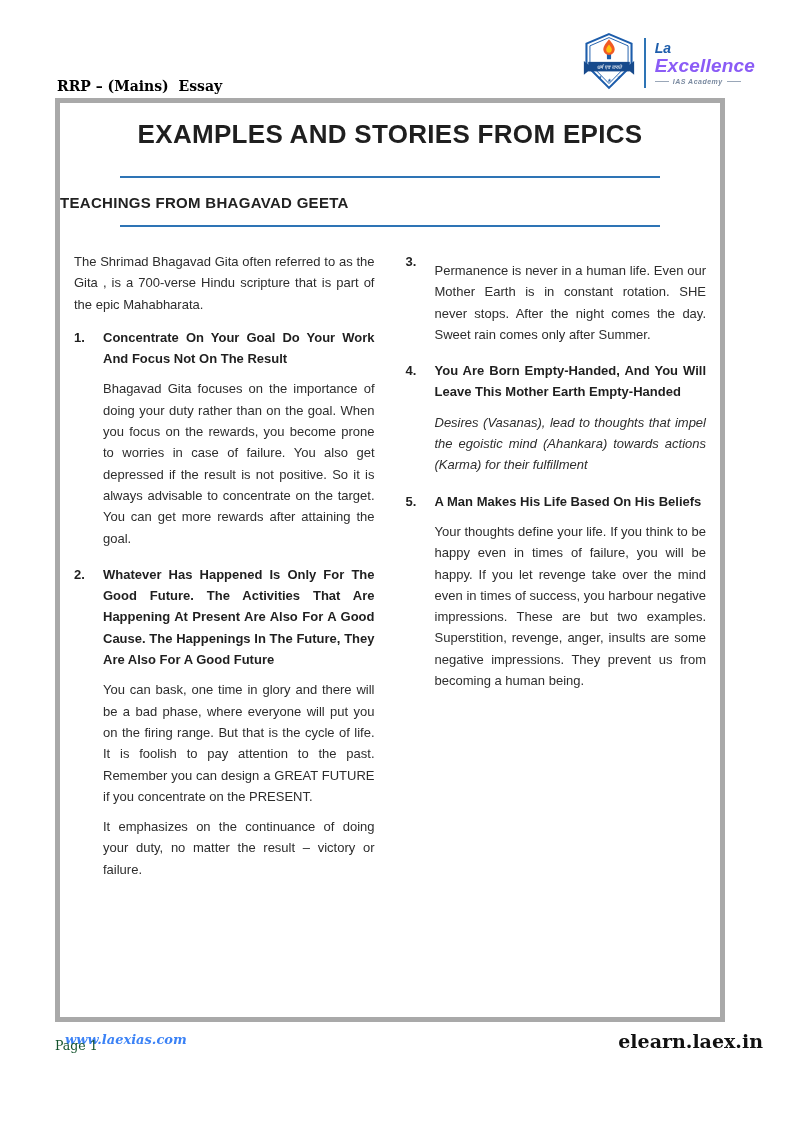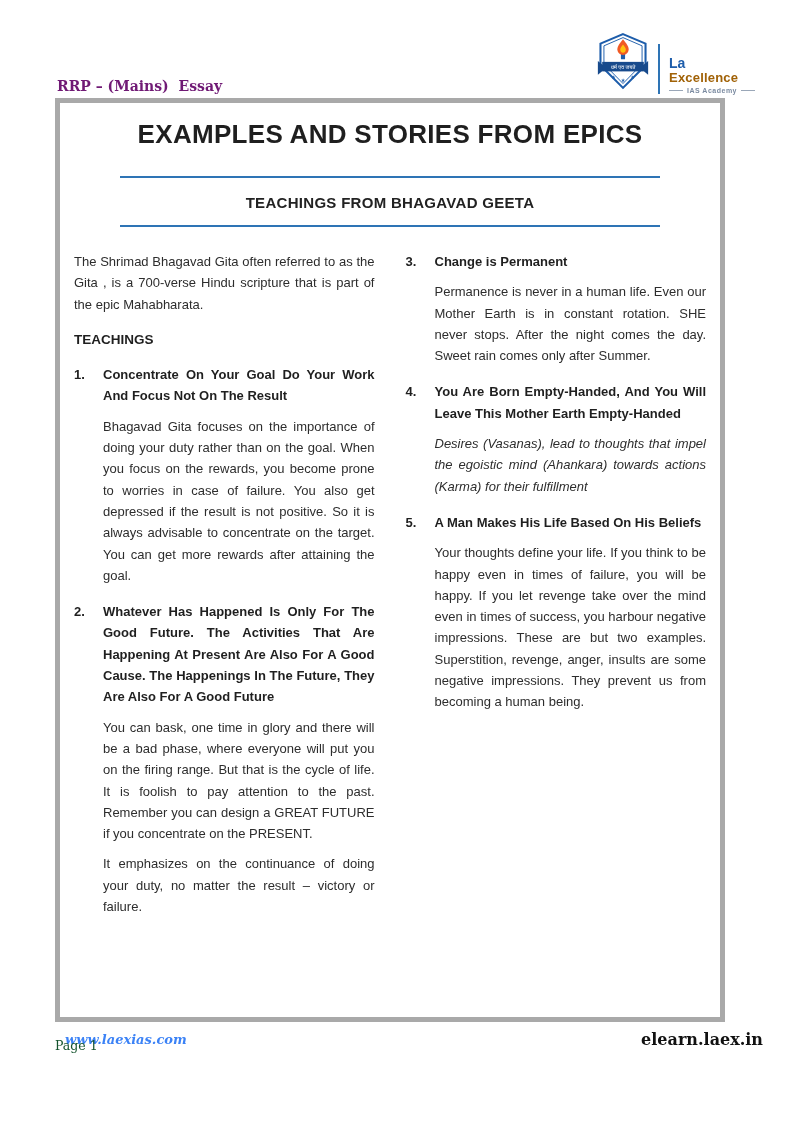--- a/index.html
+++ b/index.html
@@ -11,32 +11,32 @@
     color:#2d2d2d;
     overflow:hidden;
   }
   
   .top-header{
     position:absolute;left:55px;top:30px;width:700px;height:68px;
   }
   .course-label{
     position:absolute;left:2px;top:48px;
     font-family:"DejaVu Serif","Liberation Serif",serif;
-    font-weight:bold;font-size:14px;color:#701a75;
+    font-weight:bold;font-size:14px;color:#000000;
     white-space:pre;
     text-align:right;
   }
   .logo{
     position:absolute;right:0px;top:2px;
-    display:flex;align-items:flex-end;gap:9px;
+    display:flex;align-items:center;gap:9px;font-style:italic;
   }
   .logo-divider{width:2px;height:50px;background:#2e74b5;}
   .logo-text{display:flex;flex-direction:column;line-height:1.05;}
   .logo-la{font-size:14px;font-weight:bold;color:#1d5dab;}
-  .logo-excellence{font-size:13px;font-weight:bold;color:#a16207;letter-spacing:0.2px;}
+  .logo-excellence{font-size:19px;font-weight:bold;color:#8b5cf6;letter-spacing:0.2px;}
   .logo-academy{
     display:flex;align-items:center;gap:4px;margin-top:2px;
     font-size:7px;color:#7a8aa0;font-weight:bold;letter-spacing:0.5px;
   }
   .logo-academy .dash{display:inline-block;width:14px;height:1px;background:#9aa7b8;}
   
   .content-box{
     position:absolute;left:55px;top:98px;width:670px;height:924px;
     border:5px solid #a9a9a9;background:#fff;box-sizing:border-box;
   }
@@ -45,21 +45,21 @@
     text-align:center;
     font-size:26px;font-weight:bold;color:#1f1f1f;
     letter-spacing:0.3px;
   }
   .blue-rule{
     border:none;height:2px;background:#2e74b5;
     width:540px;margin:0 auto;
   }
   .rule-top{margin-top:26px;}
   .doc-subtitle{
-    margin:16px 0 14px 0;text-align:center;
+    margin:16px 0 14px 0;
     font-size:15px;font-weight:600;color:#222;letter-spacing:0.3px;
   }
   
   .columns{
     display:flex;gap:31px;
     padding:24px 14px 0 14px;
   }
   .col{width:307px;font-size:13px;line-height:21.3px;}
   .intro{
     margin:0 0 12px 0;text-align:justify;
@@ -81,21 +81,21 @@
   .footer-left{
     position:absolute;left:10px;top:2px;
     font-weight:bold;font-size:13px;color:#3b82f6;font-style:italic;
   }
   .footer-center{
     position:absolute;left:0;right:0;top:8px;text-align:left;
     font-size:12.5px;color:#14532d;
   }
   .footer-right{
     position:absolute;right:-8px;top:0px;
-    font-weight:bold;font-size:16px;color:#111;
+    font-weight:bold;font-size:19px;color:#111;
   }
 </style>
 </head>
 <body>
 
 <div class="sheet">
 
   <div class="top-header">
     <div class="course-label">RRP – (Mains)  Essay</div>
 
@@ -136,42 +136,40 @@
 
   <div class="content-box">
     <div class="doc-title">EXAMPLES AND STORIES FROM EPICS</div>
     <hr class="blue-rule rule-top">
     <div class="doc-subtitle">TEACHINGS FROM BHAGAVAD GEETA</div>
     <hr class="blue-rule">
 
     <div class="columns">
       <div class="col">
         <p class="intro">The Shrimad Bhagavad Gita often referred to as the Gita , is a 700-verse Hindu scripture that is part of the epic Mahabharata.</p>
-        <div class="teachings-heading">TEACHINGS</div>
       <div class="item">
             <div class="num">1.</div>
             <div class="body">
               <div class="item-heading">Concentrate On Your Goal Do Your Work And Focus Not On The Result</div>
               <p class="para">Bhagavad Gita focuses on the importance of doing your duty rather than on the goal. When you focus on the rewards, you become prone to worries in case of failure. You also get depressed if the result is not positive. So it is always advisable to concentrate on the target. You can get more rewards after attaining the goal.</p>
             </div>
           </div>
           <div class="item">
             <div class="num">2.</div>
             <div class="body">
               <div class="item-heading">Whatever Has Happened Is Only For The Good Future. The Activities That Are Happening At Present Are Also For A Good Cause. The Happenings In The Future, They Are Also For A Good Future</div>
               <p class="para">You can bask, one time in glory and there will be a bad phase, where everyone will put you on the firing range. But that is the cycle of life. It is foolish to pay attention to the past. Remember you can design a GREAT FUTURE if you concentrate on the PRESENT.</p>
               <p class="para">It emphasizes on the continuance of doing your duty, no matter the result – victory or failure.</p>
             </div>
           </div>
         </div>
       <div class="col">
           <div class="item">
             <div class="num">3.</div>
             <div class="body">
-              <div class="item-heading">Change is Permanent</div>
               <p class="para">Permanence is never in a human life. Even our Mother Earth is in constant rotation. SHE never stops. After the night comes the day. Sweet rain comes only after Summer.</p>
             </div>
           </div>
           <div class="item">
             <div class="num">4.</div>
             <div class="body">
               <div class="item-heading">You Are Born Empty-Handed, And You Will Leave This Mother Earth Empty-Handed</div>
               <p class="para italic">Desires (Vasanas), lead to thoughts that impel the egoistic mind (Ahankara) towards actions (Karma) for their fulfillment</p>
             </div>
           </div>

